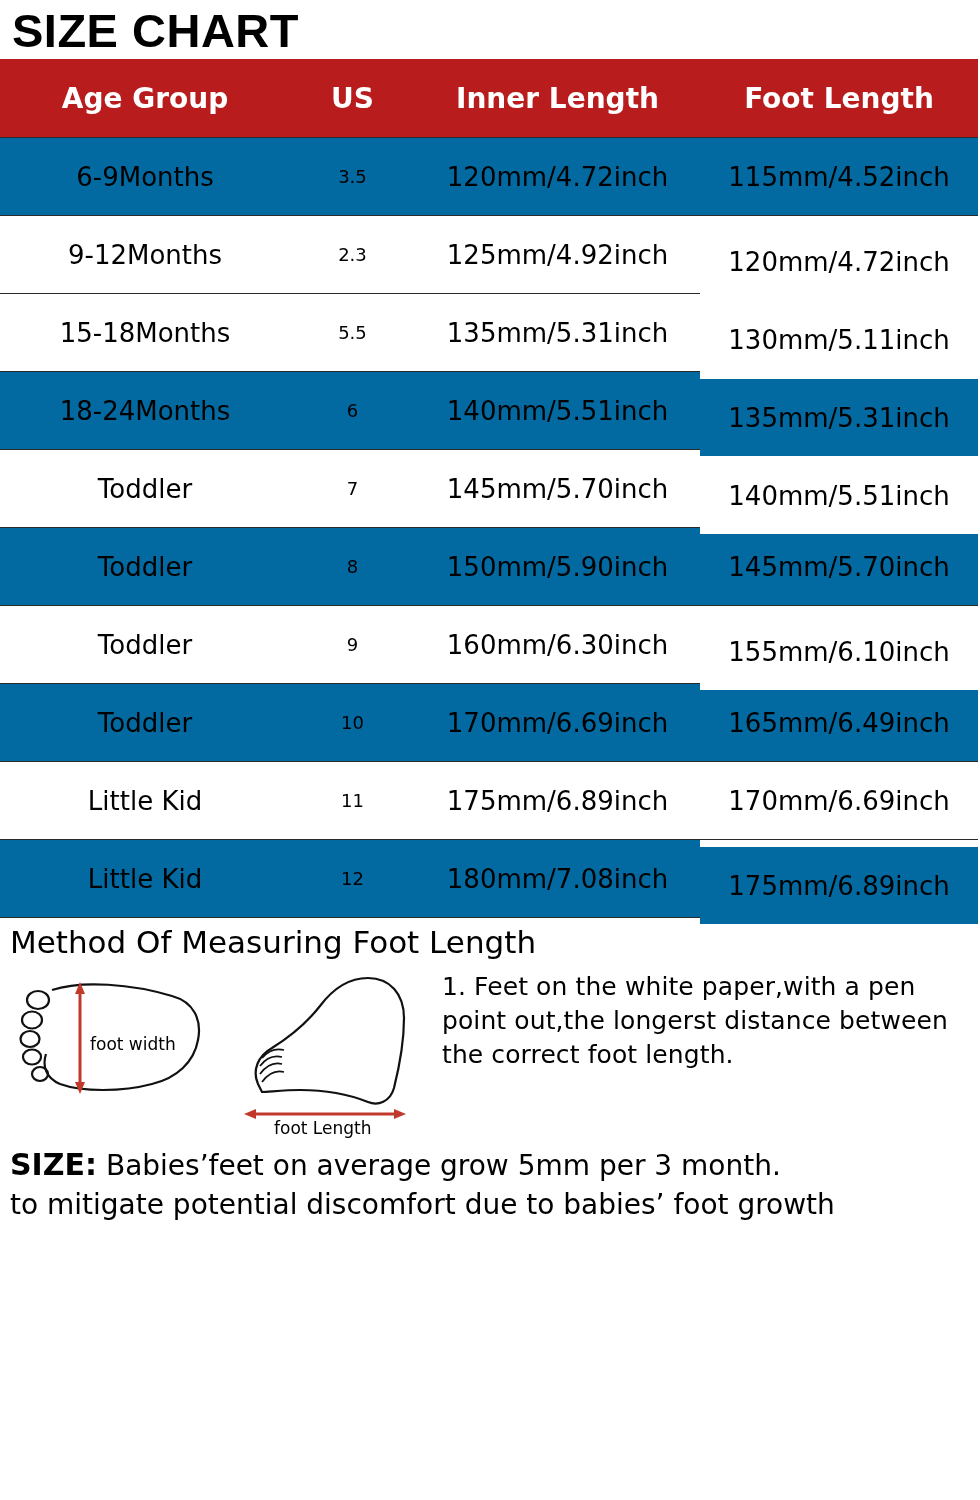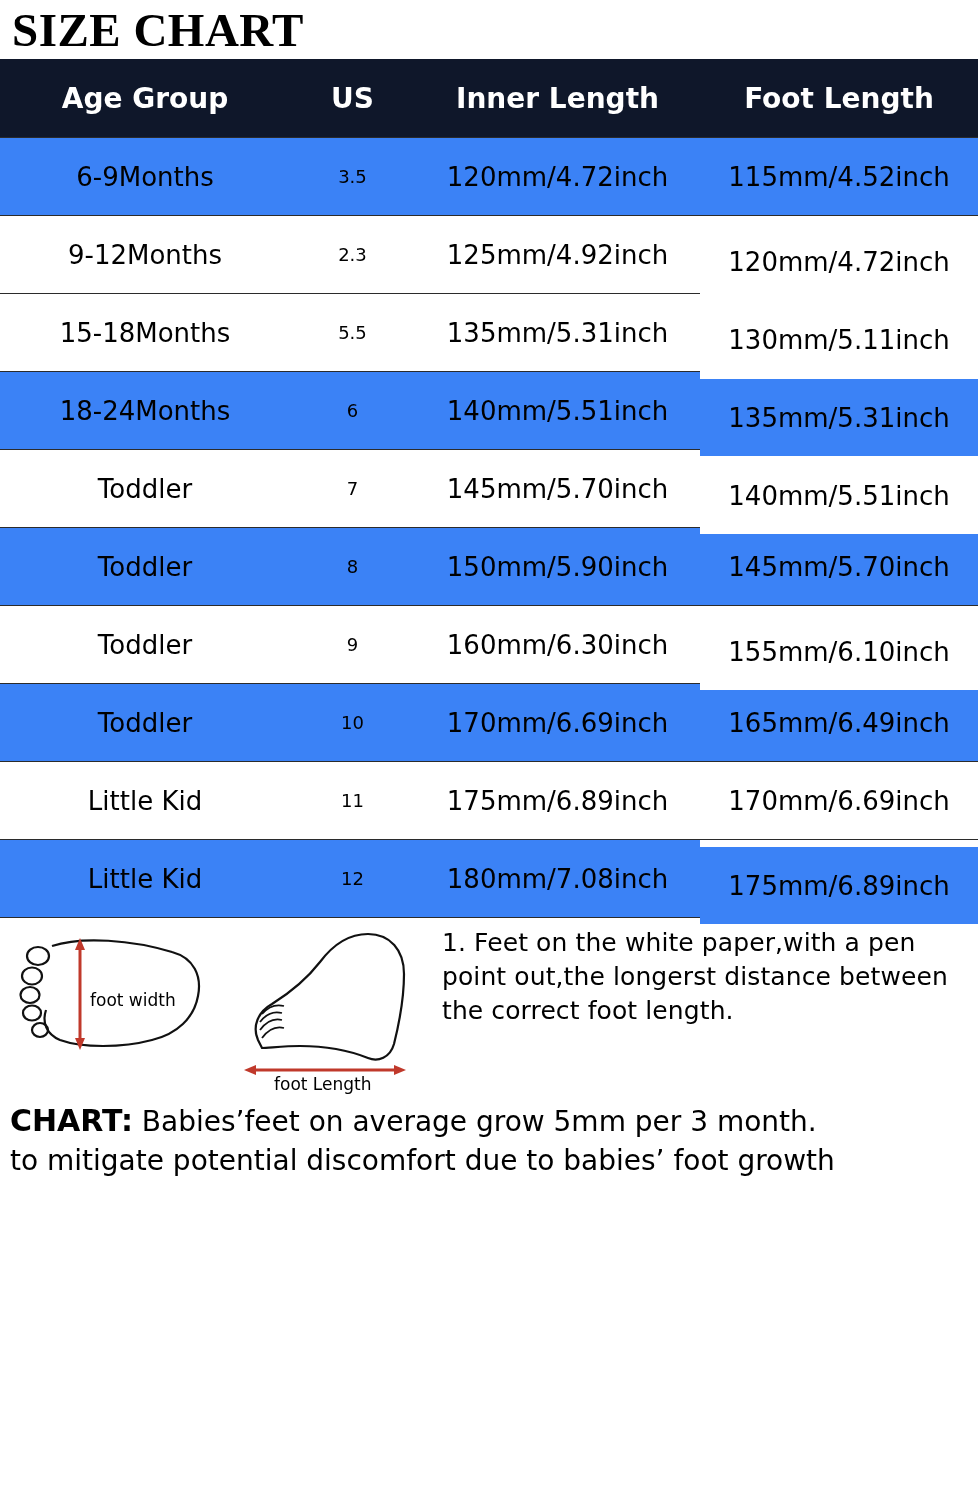--- a/index.html
+++ b/index.html
@@ -16,59 +16,59 @@
   }
   .page {
     width: 980px;
     height: 1500px;
     position: relative;
     box-sizing: border-box;
   }
 
   
   .title {
-    font-family: Liberation Serif, serif;
+    font-family: Liberation Sans, sans-serif;
     font-weight: bold;
     font-size: 47px;
     letter-spacing: 0.5px;
     padding: 6px 0 4px 12px;
     line-height: 1.05;
   }
 
   
   table.size-table {
     width: 978px;
     border-collapse: collapse;
     table-layout: fixed;
     margin: 0;
   }
   table.size-table col.c1 { width: 290px; }
   table.size-table col.c2 { width: 125px; }
   table.size-table col.c3 { width: 285px; }
   table.size-table col.c4 { width: 278px; }
 
   table.size-table thead th {
-    background: #0f172a;
+    background: #b91c1c;
     color: #ffffff;
     font-weight: bold;
     font-size: 28px;
     height: 76px;
     text-align: center;
     vertical-align: middle;
     border: none;
   }
   table.size-table tbody td {
     height: 75px;
     font-size: 26px;
     text-align: center;
     vertical-align: middle;
     border-top: 1px solid #2b2b2b;
     border-bottom: 1px solid #2b2b2b;
   }
-  table.size-table tbody tr.odd td { background: #3b82f6; }
+  table.size-table tbody tr.odd td { background: #0369a1; }
   table.size-table tbody tr.even td { background: #ffffff; margin-top: 32px; }
   table.size-table tbody td.us { font-size: 18px; }
 
   
   .nudge-down { position: relative; top: 7px; }
 
   
   .method-heading {
     font-size: 31px;
     padding: 6px 0 2px 10px;
@@ -206,20 +206,21 @@
       </tr>
       <tr class="odd">
         <td>Little Kid</td>
         <td class="us">12</td>
         <td>180mm/7.08inch</td>
         <td class="nudge-down">175mm/6.89inch</td>
       </tr>
     </tbody>
   </table>
 
+  <div class="method-heading">Method Of Measuring Foot Length</div>
 
   <div class="method-body">
     <div class="diagrams">
 
       <div class="diag-width">
         <svg width="200" height="160" viewBox="0 0 200 160">
 
           <path d="M40 28 C 70 18, 120 22, 160 34 C 182 40, 190 58, 186 78
                    C 182 100, 165 116, 140 122 C 110 130, 70 130, 48 122
                    C 34 116, 30 104, 34 92" fill="none" stroke="#111111" stroke-width="2.2"></path>
@@ -258,19 +259,19 @@
       </div>
     </div>
 
     <div class="instructions">
       <p>1. Feet on the white paper,with a pen point out,the longerst distance between the correct foot length.</p>
     </div>
   </div>
 
   <div class="tips">
     <div>
-      <span class="tips-label">CHART:</span>
+      <span class="tips-label">SIZE:</span>
       <span>Babies’feet on average grow 5mm per 3 month.</span>
     </div>
     <span class="tips-line">to mitigate potential discomfort due to babies’ foot growth</span>
   </div>
 
 </div>
 
 </body></html>

